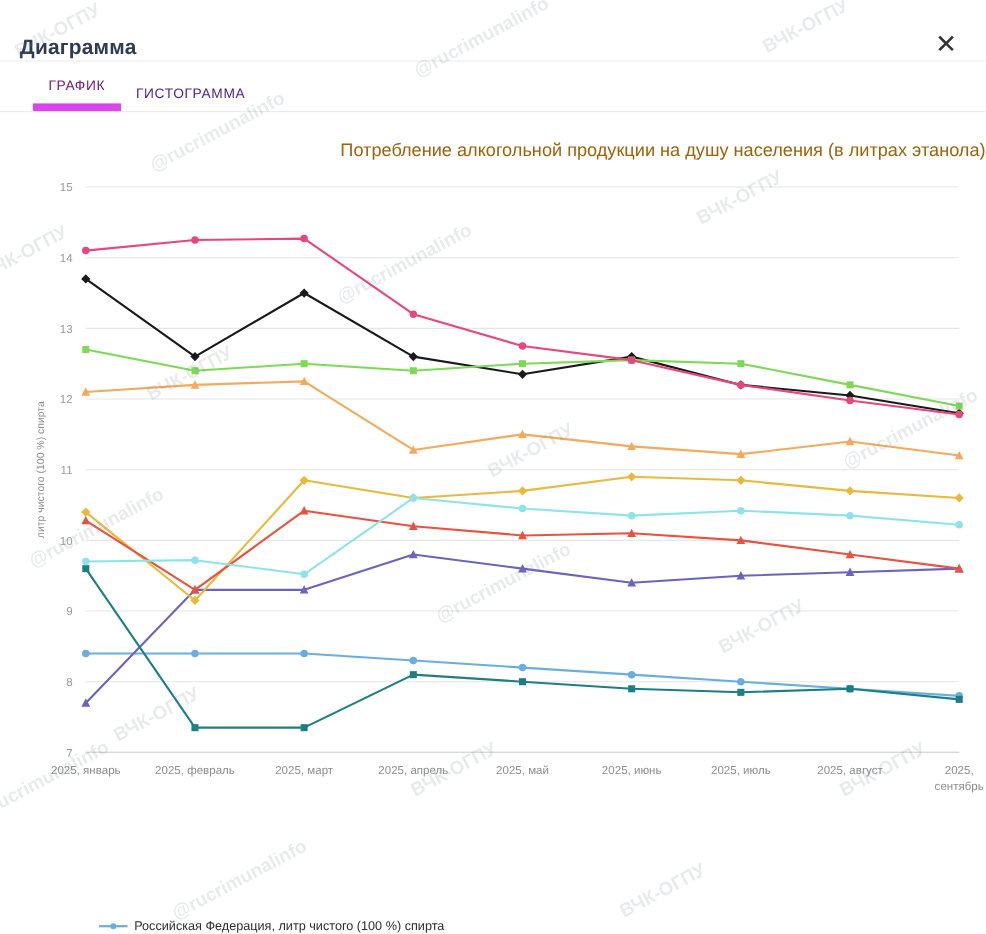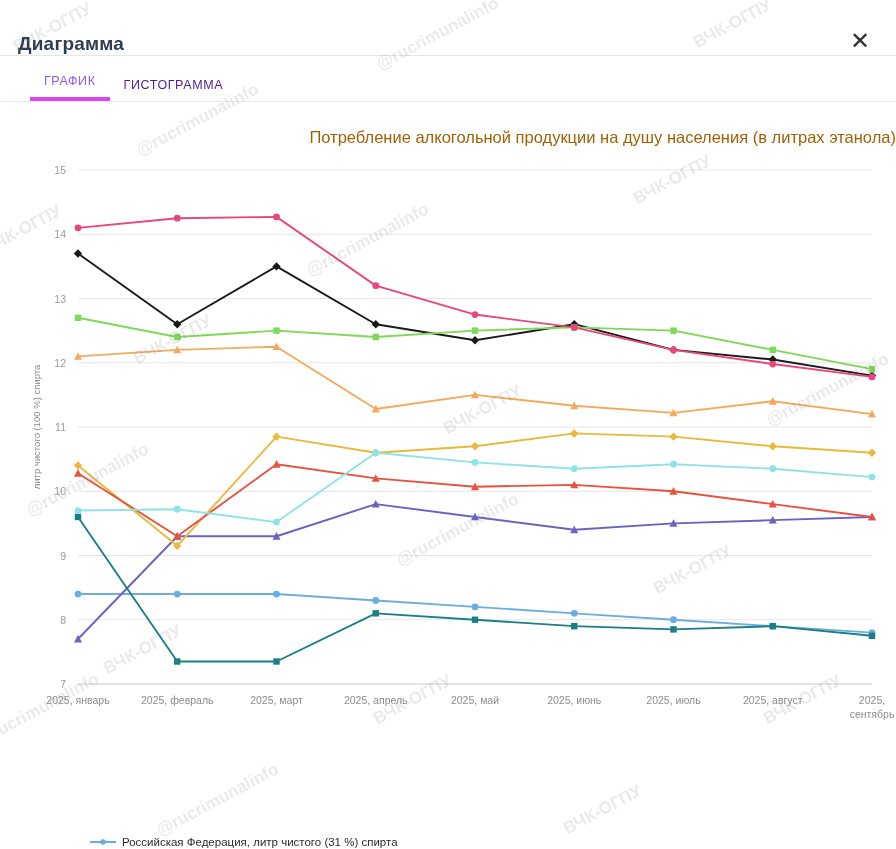--- a/index.html
+++ b/index.html
@@ -65,22 +65,22 @@
   }
   .tab {
     font-size: 12.5px;
     letter-spacing: .6px;
     color: #4c1d95;
     padding: 0 14px 9px 14px;
     cursor: pointer;
     text-transform: uppercase;
   }
   .tab.active {
-    color: #8b5cf6;
-    border-bottom: 4px solid #d946ef;
+    color: #701a75;
+    border-bottom: 7px solid #d946ef;
     font-weight: normal;
     margin-top: 33px;
   }
   
   .chart-wrap {
     position: relative;
     flex: 1 1 auto;
     padding: 0;
   }
   .chart-title {
@@ -334,21 +334,21 @@
     </div>
 
     <div class="legend" id="legend">
         <div class="legend-item">
           <span class="lg-mark">
             <span class="lg-line" style="background: rgb(106, 174, 224);"></span>
             <svg class="lg-sym" viewBox="0 0 10 10" width="10" height="10">
               <circle cx="5" cy="5" r="3.4" fill="#6aaee0"></circle>
             </svg>
           </span>
-          <span>Российская Федерация, литр чистого (31 %) спирта</span>
+          <span>Российская Федерация, литр чистого (100 %) спирта</span>
         </div>
       </div>
   </div>
 
   <div class="wm" style="left:10px;  top:18px;">ВЧК-ОГПУ</div>
   <div class="wm" style="left:690px; top:14px;">ВЧК-ОГПУ</div>
   <div class="wm" style="left:370px; top:24px;">@rucrimunalinfo</div>
   <div class="wm" style="left:130px; top:110px;">@rucrimunalinfo</div>
   <div class="wm" style="left:-20px;  top:220px;">ВЧК-ОГПУ</div>
   <div class="wm" style="left:300px; top:230px;">@rucrimunalinfo</div>

